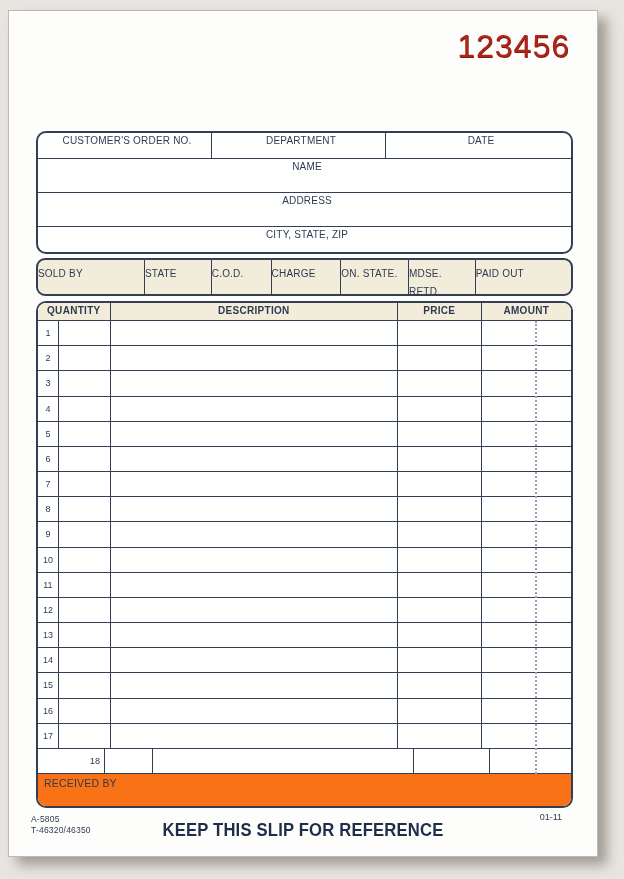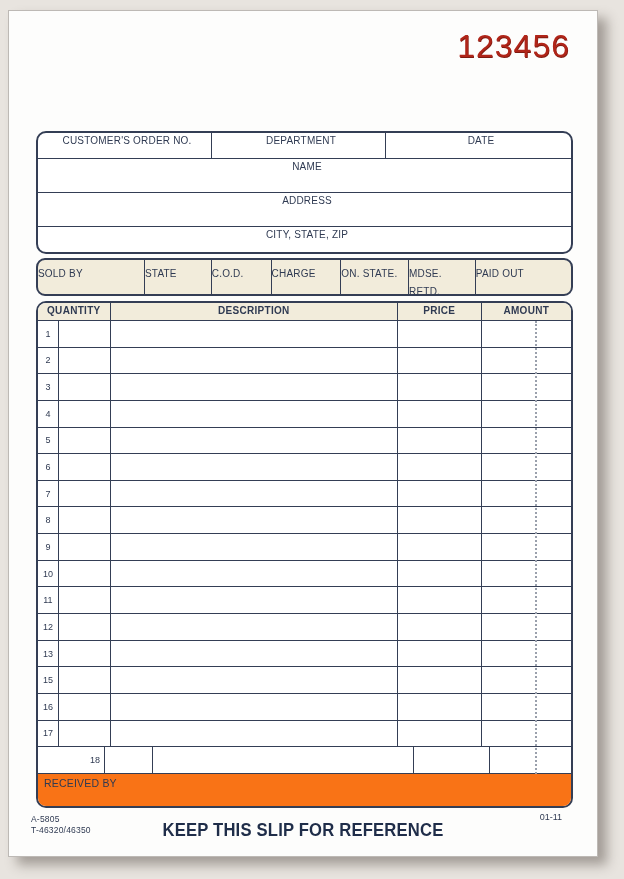--- a/index.html
+++ b/index.html
@@ -327,20 +327,27 @@
   </div>
 
   <div class="item-row">
     <div class="cell c-num">13</div>
     <div class="cell c-qty"></div>
     <div class="cell c-desc"></div>
     <div class="cell c-price"></div>
     <div class="cell c-amt"></div>
   </div>
 
+  <div class="item-row">
+    <div class="cell c-num">14</div>
+    <div class="cell c-qty"></div>
+    <div class="cell c-desc"></div>
+    <div class="cell c-price"></div>
+    <div class="cell c-amt"></div>
+  </div>
 
   <div class="item-row">
     <div class="cell c-num">15</div>
     <div class="cell c-qty"></div>
     <div class="cell c-desc"></div>
     <div class="cell c-price"></div>
     <div class="cell c-amt"></div>
   </div>
 
   <div class="item-row">

